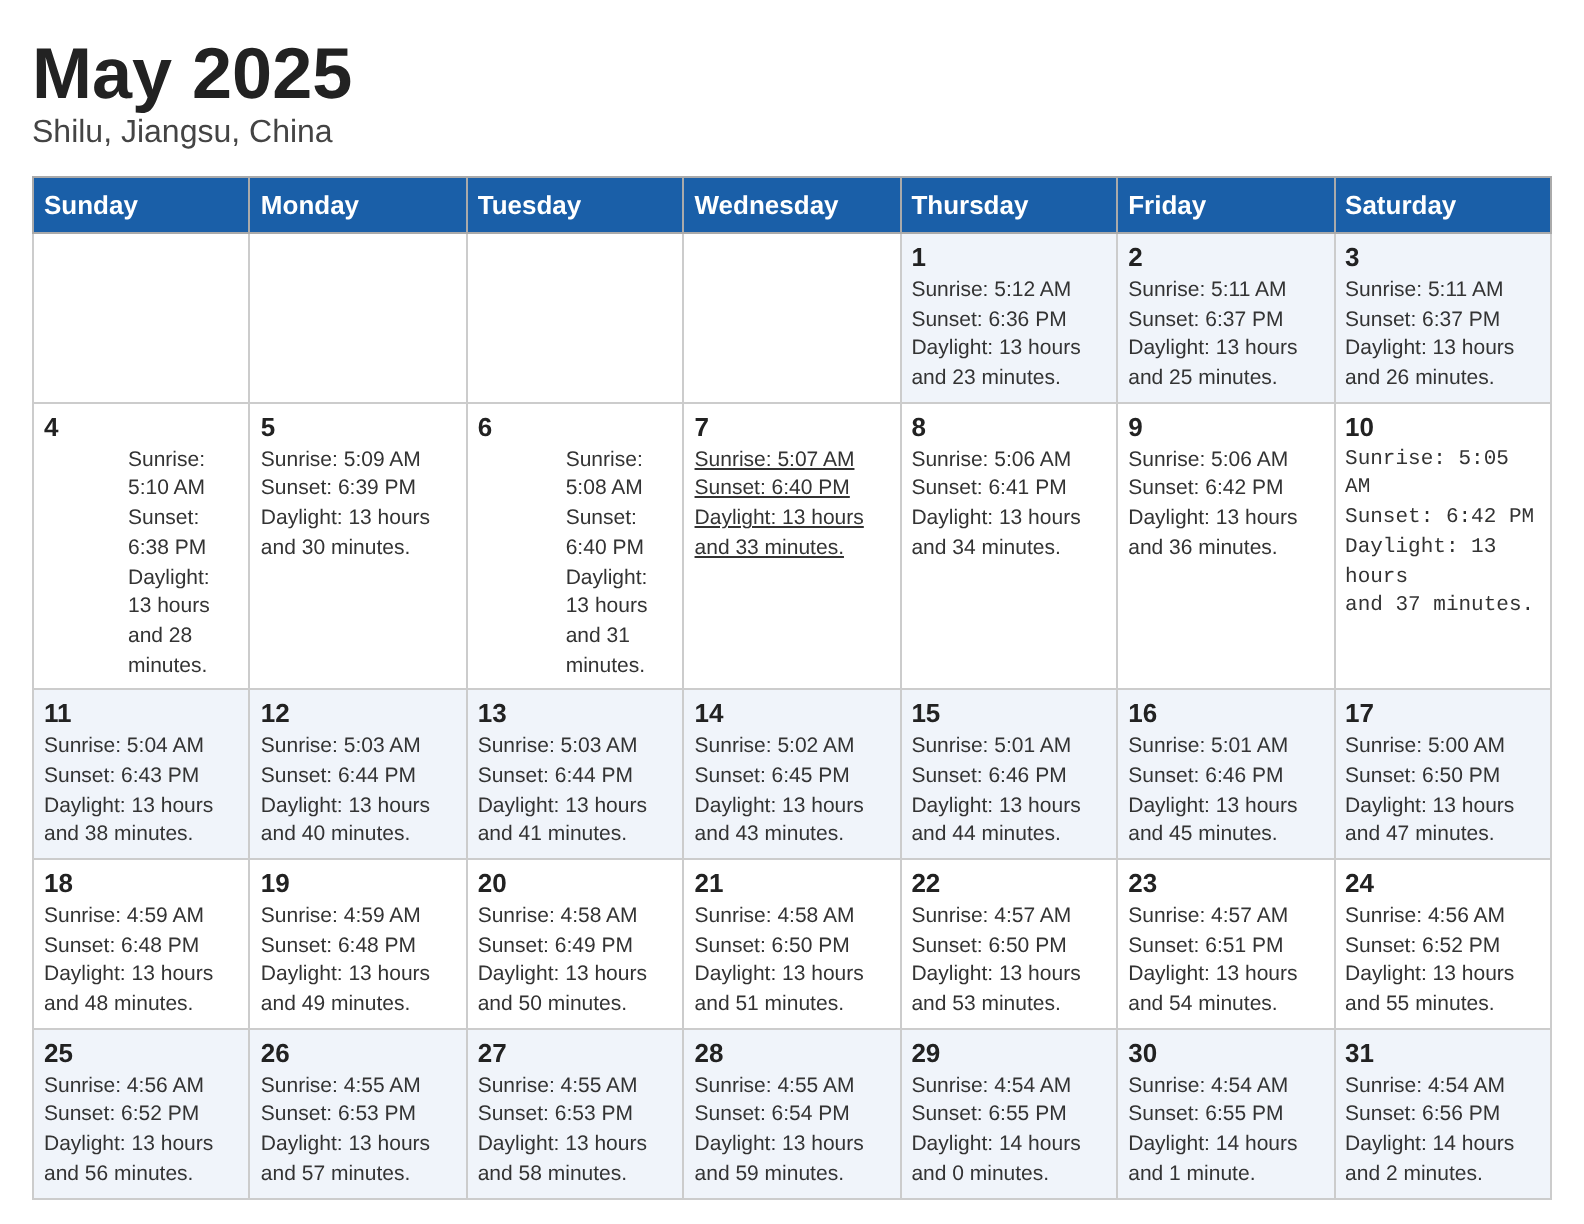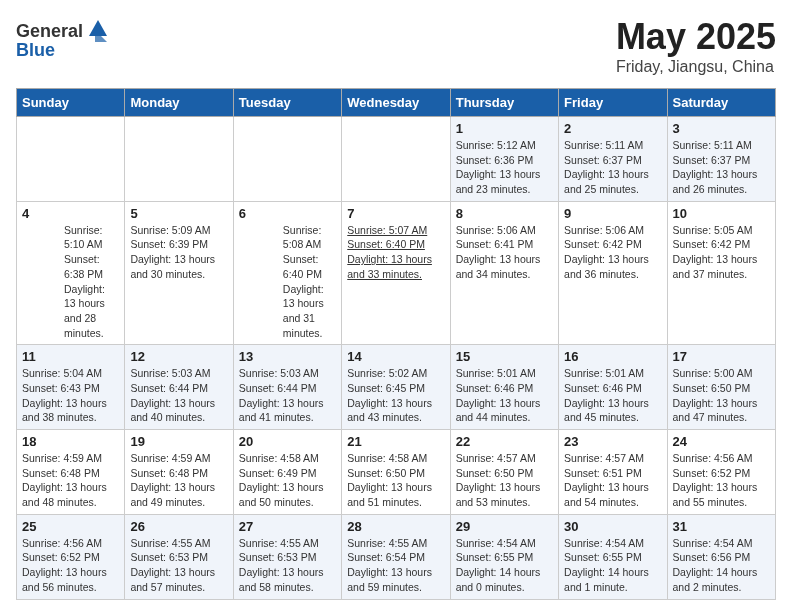--- a/index.html
+++ b/index.html
@@ -83,35 +83,23 @@
       line-height: 1.4;
     }
     .empty-cell {
       background: #fff !important;
     }
   </style>
 </head>
 <body>
 
 <div class="header-area">
-  <div class="logo">
-    <div style="display:flex;flex-direction:column;align-items:flex-start;">
-      <div style="display:flex;align-items:center;">
-        <span class="logo-text-general">General</span>
-        <svg width="26" height="26" viewBox="0 0 26 26" style="margin-left:2px;margin-bottom:4px;">
-          <polygon points="4,20 13,4 22,20" fill="#1a5fa8"></polygon>
-          <polygon points="10,20 16,20 22,26 10,26" fill="#1a5fa8" opacity="0.7"></polygon>
-        </svg>
-      </div>
-      <span class="logo-text-blue" style="margin-top:-6px;margin-left:0px;">Blue</span>
-    </div>
-  </div>
   <div class="title-area">
     <div class="month-title">May 2025</div>
-    <div class="location-title">Friday, Jiangsu, China</div>
+    <div class="location-title">Shilu, Jiangsu, China</div>
   </div>
 </div>
 
 <table>
   <thead>
     <tr>
     <th>Sunday</th>
         <th>Monday</th>
         <th>Tuesday</th>
         <th>Wednesday</th>
@@ -186,21 +174,21 @@
         </td>
         <td>
           <span class="day-number">9</span>
           <div class="day-info" style="white-space: pre-line;">Sunrise: 5:06 AM
 Sunset: 6:42 PM
 Daylight: 13 hours
 and 36 minutes.</div>
         </td>
         <td>
           <span class="day-number">10</span>
-          <div class="day-info" style="white-space: pre-line;">Sunrise: 5:05 AM
+          <div class="day-info" style="white-space: pre-line; font-family: Liberation Mono, monospace;">Sunrise: 5:05 AM
 Sunset: 6:42 PM
 Daylight: 13 hours
 and 37 minutes.</div>
         </td>
       </tr>
       <tr>
         <td>
           <span class="day-number">11</span>
           <div class="day-info" style="white-space: pre-line;">Sunrise: 5:04 AM
 Sunset: 6:43 PM

